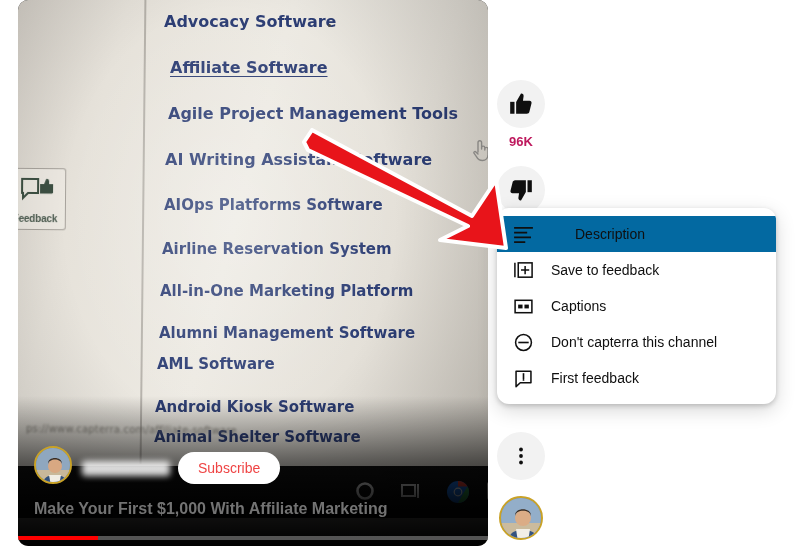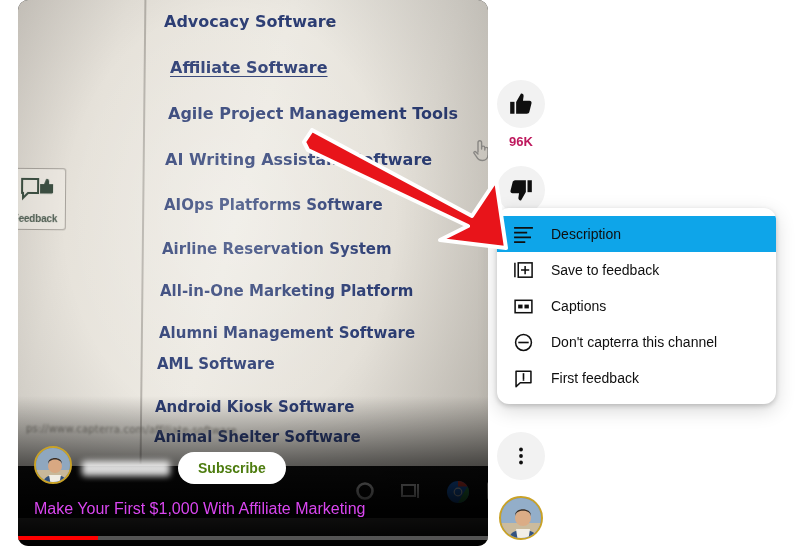--- a/index.html
+++ b/index.html
@@ -103,29 +103,29 @@
   }
   .ch-name {
     position: absolute; left: 64px; bottom: 70px; width: 88px; height: 15px;
     border-radius: 3px;
     background: rgba(255,255,255,0.85);
     filter: blur(3.2px);
   }
   .subscribe-btn {
     position: absolute; left: 160px; bottom: 62px;
     padding: 9px 20px;
-    background: #ffffff; color: #4d7c0f;
+    background: #ffffff; color: #ef4444;
     border: none; border-radius: 18px;
     font-family: "Liberation Sans", sans-serif;
-    font-size: 14px; font-weight: 700; line-height: 1;
+    font-size: 14px; font-weight: 400; line-height: 1;
     cursor: pointer;
   }
   .video-title {
     position: absolute; left: 16px; bottom: 28px;
-    color: #d946ef; font-size: 16px; font-weight: 400;
+    color: #737373; font-size: 16px; font-weight: 700;
     font-family: "Liberation Sans", sans-serif;
     text-shadow: 0 1px 2px rgba(0,0,0,0.6);
     white-space: nowrap;
   }
   .progress-track {
     position: absolute; left: 0; right: 0; bottom: 6px; height: 4px;
     background: rgba(255,255,255,0.32);
   }
   .progress-fill { position: absolute; left: 0; top: 0; height: 100%; background: #ff0000; }
 
@@ -290,21 +290,21 @@
         <path d="M7 44c1-9 6-12 15-12s14 3 15 12z" fill="#35537f"></path>
         <path d="M15 31h14l-2 13h-10z" fill="#f2eee6"></path>
         <circle cx="22" cy="20" r="8" fill="#dbac86"></circle>
         <path d="M14 18c1-7 15-7 16 0 .5-9-16.7-9-16 0z" fill="#3b2e24"></path>
       </svg>
     </div>
   </div>
 
   <div class="menu">
 
-    <div class="menu-item active" style="background: #0ea5e9;">
+    <div class="menu-item active" style="background: #0369a1; gap: 24px;">
       <span class="menu-ico">
         <svg width="21" height="21" viewBox="0 0 22 22">
           <path d="M2 4h18M2 9h12M2 14h16M2 19h10" stroke="#0f0f0f" stroke-width="1.7" stroke-linecap="square"></path>
         </svg>
       </span>
       <span class="menu-label">Description</span>
     </div>
 
     <div class="menu-item">
       <span class="menu-ico">

